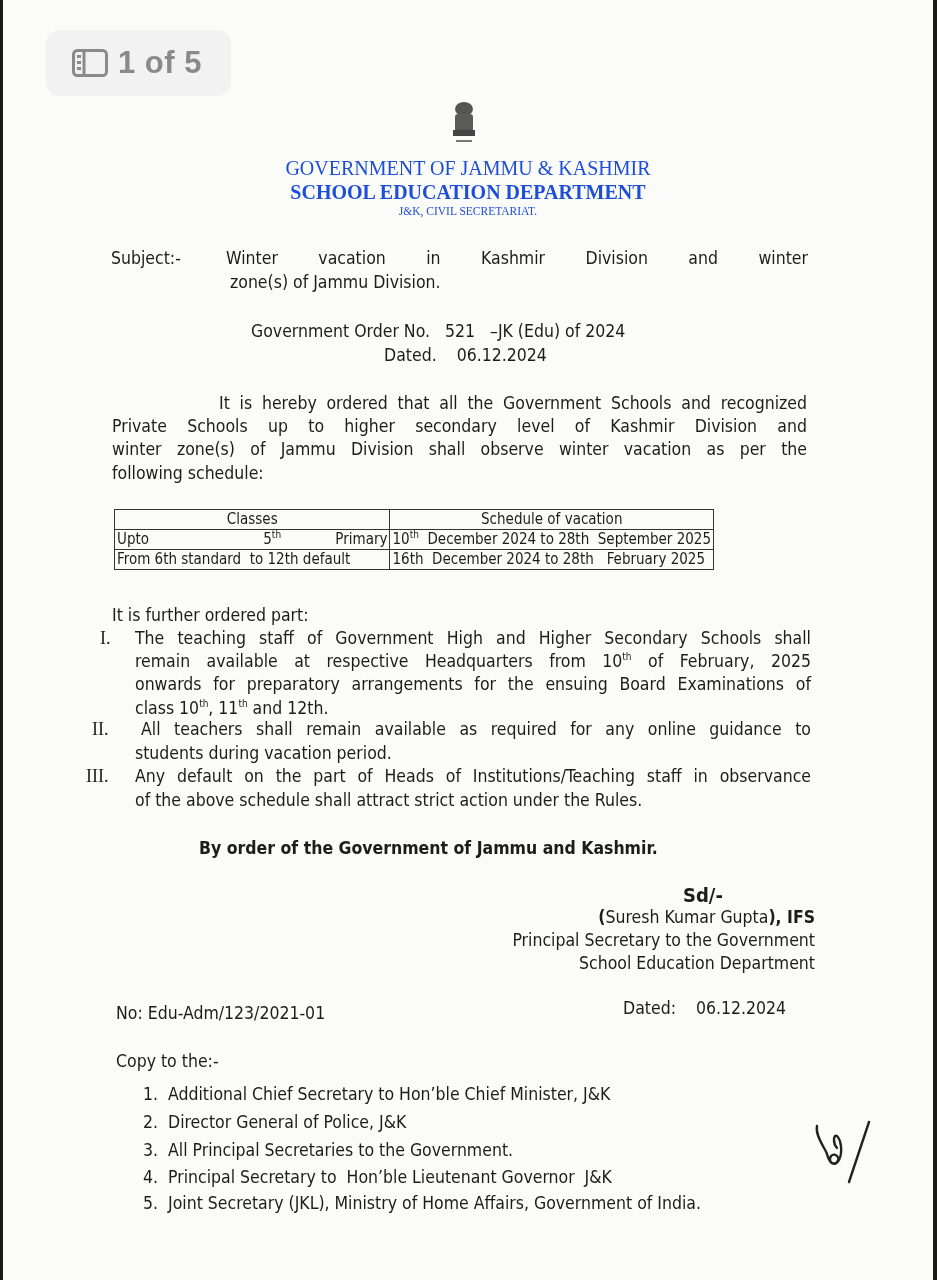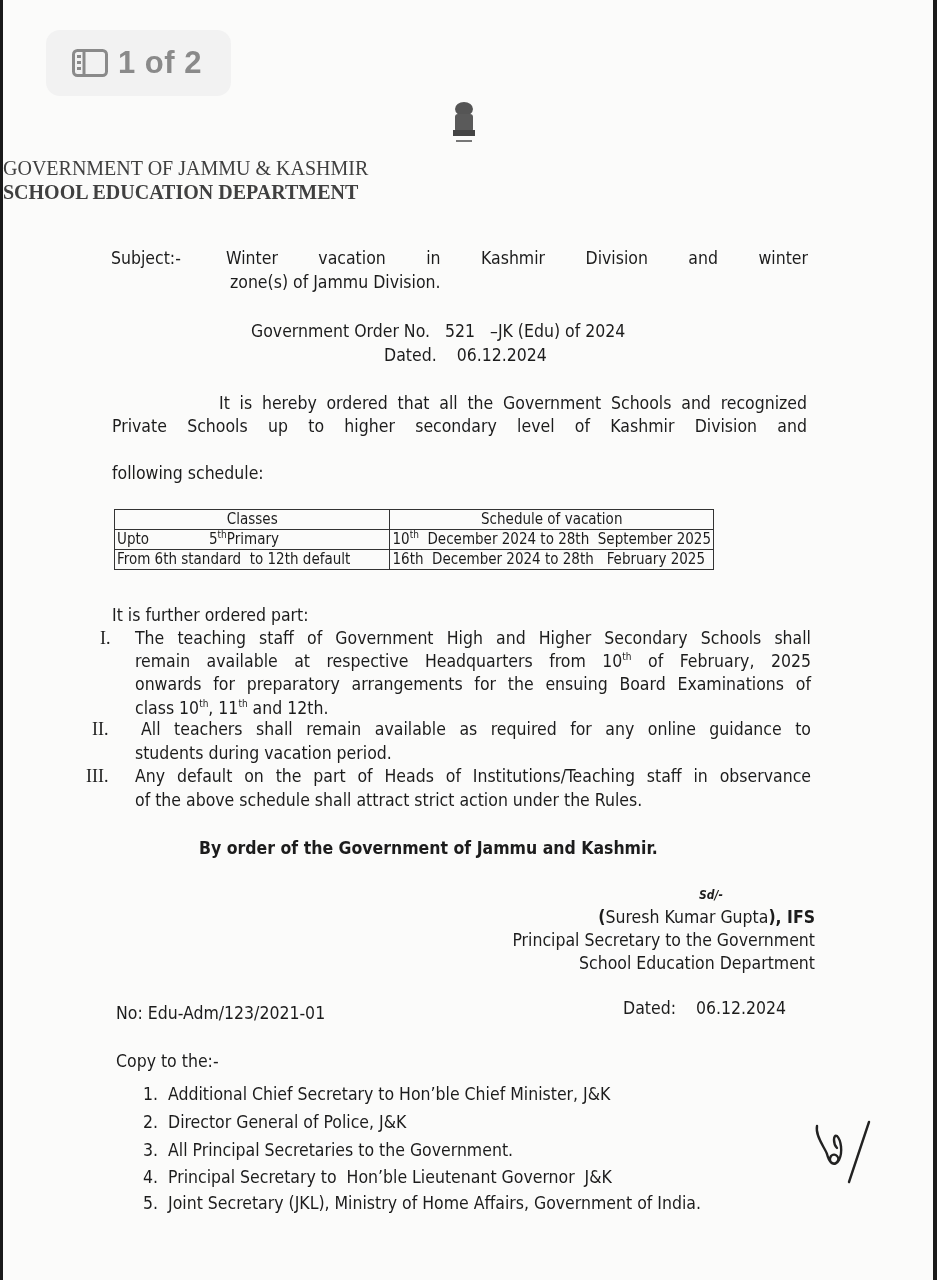--- a/index.html
+++ b/index.html
@@ -14,21 +14,21 @@
     background:#fbfbfa;
   }
   .pager {
     position:absolute; left:43px; top:30px; width:185px; height:66px;
     background:#f2f2f2; border-radius:14px;
     display:flex; align-items:center; gap:10px; padding-left:26px; box-sizing:border-box;
   }
   .pager-icon { width:36px; height:28px; position:relative; }
   .pager-label { font-family:"Liberation Sans", sans-serif; font-size:31px; color:#8a8a8a; font-weight:bold; letter-spacing:0.5px; }
   .emblem { position:absolute; left:444px; top:100px; width:34px; height:46px; }
-  .hdr { position:absolute; left:0; width:930px; text-align:left; font-family:"Liberation Serif", serif; color:#404040; }
+  .hdr { position:absolute; left:0; width:930px; text-align:center; font-family:"Liberation Serif", serif; color:#1d4ed8; }
   .h1 { top:157px; font-size:20px; }
   .h2 { top:181px; font-size:20px; font-weight:bold; }
   .h3 { top:205px; font-size:11.5px; }
   .txt { position:absolute; font-size:17.5px; line-height:23.5px; white-space:nowrap; }
   .just { position:absolute; font-size:17.5px; line-height:23.5px; text-align:justify; text-align-last:justify; white-space:nowrap; }
   sup { font-size:10px; line-height:0; vertical-align:super; }
   table.sched {
     position:absolute; left:111px; top:509px; width:600px; border-collapse:collapse;
     font-size:15px;
   }
@@ -44,34 +44,35 @@
   <div class="pager">
     <span class="pager-icon">
       <svg width="36" height="28" viewBox="0 0 36 28">
         <rect x="1.5" y="1.5" width="33" height="25" rx="4" fill="none" stroke="#8a8a8a" stroke-width="3"></rect>
         <line x1="12" y1="2" x2="12" y2="26" stroke="#8a8a8a" stroke-width="3"></line>
         <rect x="5" y="6" width="4" height="3" fill="#8a8a8a"></rect>
         <rect x="5" y="12" width="4" height="3" fill="#8a8a8a"></rect>
         <rect x="5" y="18" width="4" height="3" fill="#8a8a8a"></rect>
       </svg>
     </span>
-    <span class="pager-label">1 of 2</span>
+    <span class="pager-label">1 of 5</span>
   </div>
 
   <div class="emblem">
     <svg width="34" height="46" viewBox="0 0 34 46">
       <ellipse cx="17" cy="9" rx="9" ry="7" fill="#555"></ellipse>
       <rect x="8" y="14" width="18" height="18" rx="3" fill="#5a5a5a"></rect>
       <rect x="6" y="30" width="22" height="6" fill="#444"></rect>
       <rect x="9" y="40" width="16" height="2" fill="#777"></rect>
     </svg>
   </div>
 
   <div class="hdr h1">GOVERNMENT OF JAMMU &amp; KASHMIR</div>
   <div class="hdr h2">SCHOOL EDUCATION DEPARTMENT</div>
+  <div class="hdr h3">J&amp;K, CIVIL SECRETARIAT.</div>
 
   <div class="txt" style="left:108px; top:247px;">Subject:-</div>
   <div style="position:absolute; left:223px; top:247px; width:582px; display:flex; justify-content:space-between; font-size:17.5px; line-height:23.5px;">
     <span>Winter</span>
     <span>vacation</span>
     <span>in</span>
     <span>Kashmir</span>
     <span>Division</span>
     <span>and</span>
     <span>winter</span>
@@ -82,31 +83,32 @@
     <span>Government Order No.</span>&nbsp;&nbsp;
     <span style="white-space:pre;">521   –JK (Edu) of 2024</span>
   </div>
   <div class="txt" style="left:381px; top:344px;">
     <span>Dated.</span>&nbsp;&nbsp;&nbsp;
     <span>06.12.2024</span>
   </div>
 
   <div class="just" style="left:216px; top:392px; width:588px;">It is hereby ordered that all the Government Schools and recognized</div>
   <div class="just" style="left:109px; top:415px; width:695px;">Private Schools up to higher secondary level of Kashmir Division and</div>
+  <div class="just" style="left:109px; top:438px; width:695px;">winter zone(s) of Jammu Division shall observe winter vacation as per the</div>
   <div class="txt" style="left:109px; top:462px;">following schedule:</div>
 
   <table class="sched">
     <tbody>
         <tr>
       <td class="c1" style="text-align:center;">Classes</td>
       <td style="text-align:center;">Schedule of vacation</td>
     </tr>
     <tr>
       <td class="c1">
-        <div style="display:flex; ">
+        <div style="display:flex; justify-content:space-between;">
           <span>Upto</span>
           <span style="margin-left:60px;"><span>5</span><sup>th</sup></span>
           <span>Primary</span>
         </div>
       </td>
       <td style="white-space:pre;"><span>10</span><sup>th</sup><span style="white-space:pre;">  December 2024 to 28th  September 2025</span></td>
     </tr>
     <tr>
       <td class="c1" style="white-space:pre;">From 6th standard  to 12th default</td>
       <td style="white-space:pre;">16th  December 2024 to 28th   February 2025</td>
@@ -125,21 +127,21 @@
   <div class="txt" style="left:89px; top:718px; font-family:'Liberation Serif', serif; font-size:18px;">II.</div>
   <div class="just" style="left:138px; top:718px; width:670px;">All teachers shall remain available as required for any online guidance to</div>
   <div class="txt" style="left:132px; top:742px;">students during vacation period.</div>
 
   <div class="txt" style="left:83px; top:765px; font-family:'Liberation Serif', serif; font-size:18px;">III.</div>
   <div class="just" style="left:132px; top:765px; width:676px;">Any default on the part of  Heads of Institutions/Teaching staff in observance</div>
   <div class="txt" style="left:132px; top:789px;">of the above schedule shall attract strict action under the Rules.</div>
 
   <div class="txt" style="left:196px; top:837px; font-weight:bold; font-size:17.5px;">By order of the Government of Jammu and Kashmir.</div>
 
-  <div class="txt" style="left:696px; top:884px; font-weight:bold; font-size:12px;font-style:italic;">Sd/-</div>
+  <div class="txt" style="left:680px; top:884px; font-weight:bold; font-size:20px;">Sd/-</div>
   <div class="txt" style="right:118px; top:929px; text-align:right;">Principal Secretary to the Government</div>
   <div class="txt" style="right:118px; top:906px; text-align:right;"><b>(</b><span>Suresh Kumar Gupta</span><b>), IFS</b></div>
   <div class="txt" style="right:118px; top:952px; text-align:right;">School Education Department</div>
 
   <div class="txt" style="left:113px; top:1002px;">No: Edu-Adm/123/2021-01</div>
   <div class="txt" style="left:620px; top:997px;"><span>Dated:</span>&nbsp;&nbsp;&nbsp;&nbsp;<span>06.12.2024</span></div>
 
   <div class="txt" style="left:113px; top:1050px;">Copy to the:-</div>
   <div class="txt" style="left:140px; top:1083px; white-space:pre;">1.  Additional Chief Secretary to Hon’ble Chief Minister, J&amp;K</div>
   <div class="txt" style="left:140px; top:1111px; white-space:pre;">2.  Director General of Police, J&amp;K</div>

